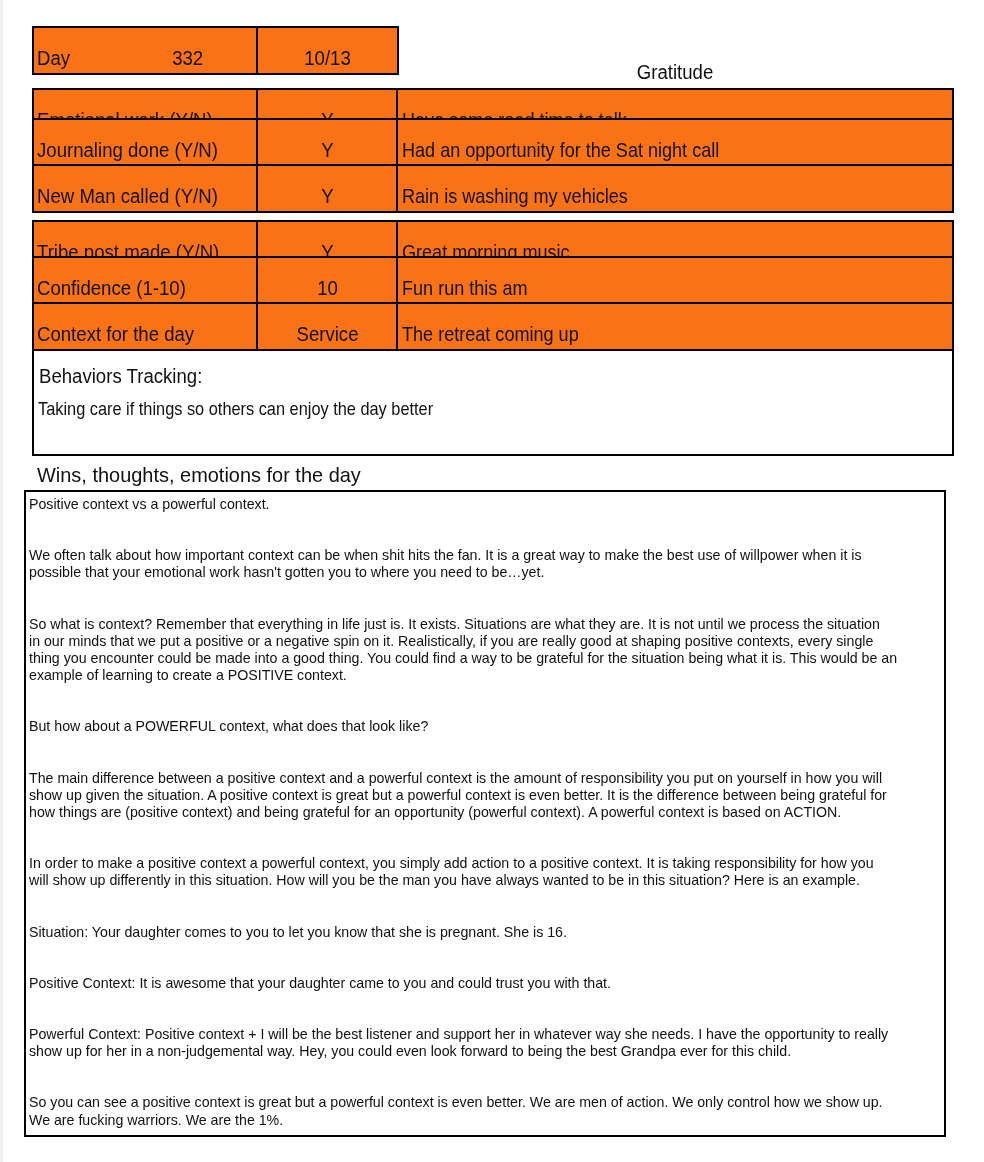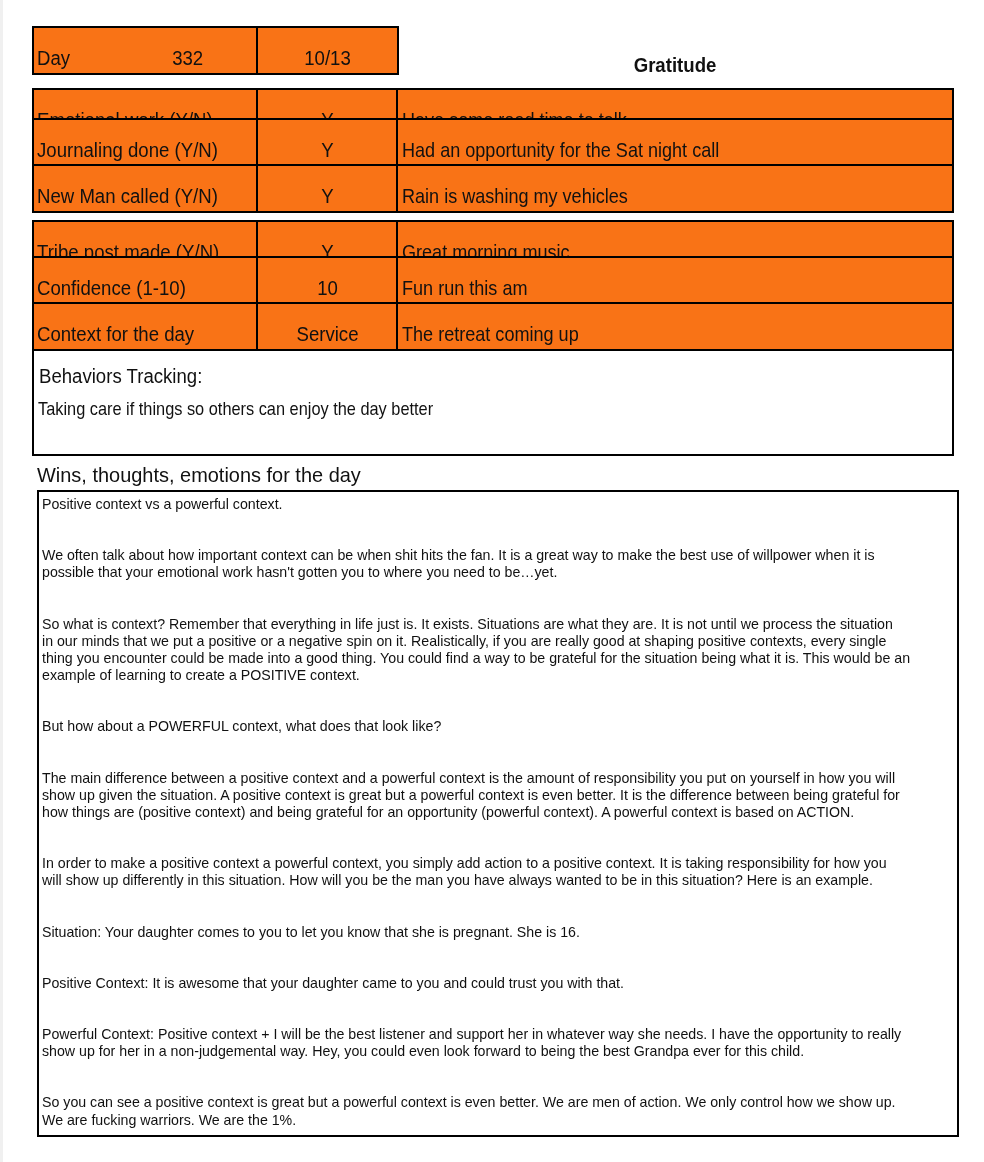--- a/index.html
+++ b/index.html
@@ -22,33 +22,33 @@
     .r3 { top: 138px; height: 49px; }
     .r4 { top: 184px; height: 49px; margin-top: 10px; }
     .r5 { top: 230px; height: 49px; }
     .r6 { top: 276px; height: 49px; }
 
     .label-text { left: 3px; font-family: "Liberation Sans", sans-serif; font-size: 20px; transform: scaleX(0.93); transform-origin: left bottom; }
     .val-text { left: 0; right: 0; text-align: center; font-family: "Liberation Sans", sans-serif; font-size: 20px; transform: scaleX(0.93); }
     .grat-text { left: 4px; font-family: "Liberation Sans Narrow", "Liberation Sans", sans-serif; font-size: 21px; transform: scaleX(0.86); transform-origin: left bottom; }
     .day-num { position: absolute; left: 137px; bottom: 3px; font-family: "Liberation Sans", sans-serif; font-size: 20px; transform: scaleX(0.93); }
 
-    .grat-head { position: absolute; left: 364px; top: 5px; width: 558px; height: 49px; border: none; background: transparent;
-                 box-sizing: border-box; font-weight: bold; }
+    .grat-head { position: absolute; left: 364px; top: 12px; width: 558px; height: 49px; border: none; background: transparent;
+                 box-sizing: border-box; }
     .grat-head .txt { left: 0; right: 0; text-align: center; font-family: "Liberation Sans", sans-serif; font-size: 20px; transform: scaleX(0.93); }
 
     
     .beh { position: absolute; left: 32px; top: 349px; width: 922px; height: 107px; box-sizing: border-box;
            border: 2.5px solid #000; border-top: none; }
     .beh-title { position: absolute; left: 5px; top: 16px; font-family: "Liberation Sans", sans-serif; font-size: 20px; transform: scaleX(0.93); transform-origin: left top; white-space: nowrap; }
     .beh-text { position: absolute; left: 4px; top: 49px; font-family: "Liberation Sans", sans-serif; font-size: 19px; transform: scaleX(0.86); transform-origin: left top; white-space: nowrap; }
 
     .wins-title { position: absolute; left: 37px; top: 463px; font-family: "Liberation Sans", sans-serif; font-size: 21px; transform: scaleX(0.95); transform-origin: left top; white-space: nowrap; }
 
-    .wins-box { position: absolute; left: 37px; top: 490px; width: 922px; height: 647px; box-sizing: border-box;
+    .wins-box { position: absolute; left: 24px; top: 490px; width: 922px; height: 647px; box-sizing: border-box;
                 border: 2.5px solid #000; padding: 4px 0 0 3px; }
     .para { font-family: "Liberation Sans", sans-serif; font-size: 14.2px; line-height: 17.2px; color: #111; margin: 0; white-space: pre-line; }
     .gap { height: 34px; }
   </style>
 </head>
 <body>
 
 <div class="leftstrip"></div>
 
 <div class="tbl">

